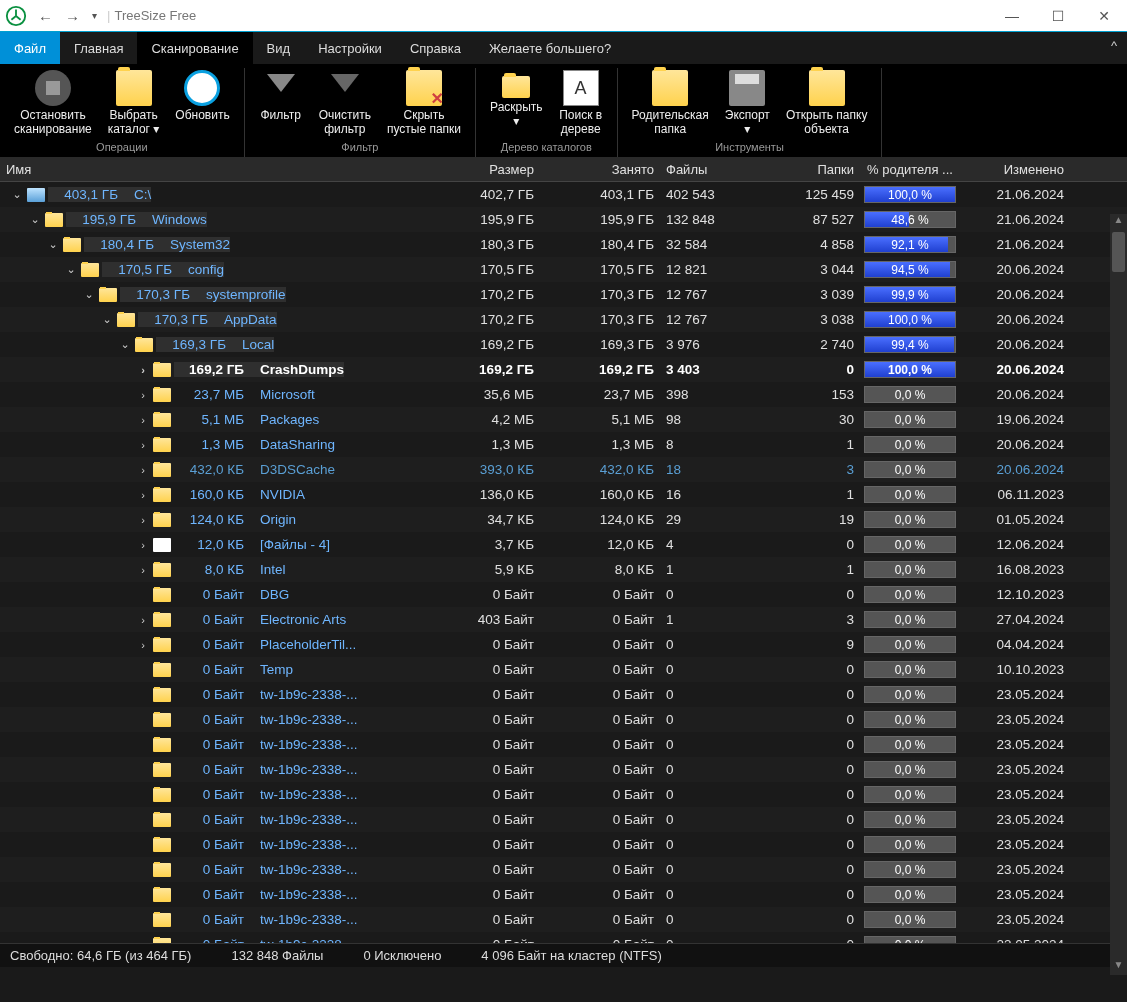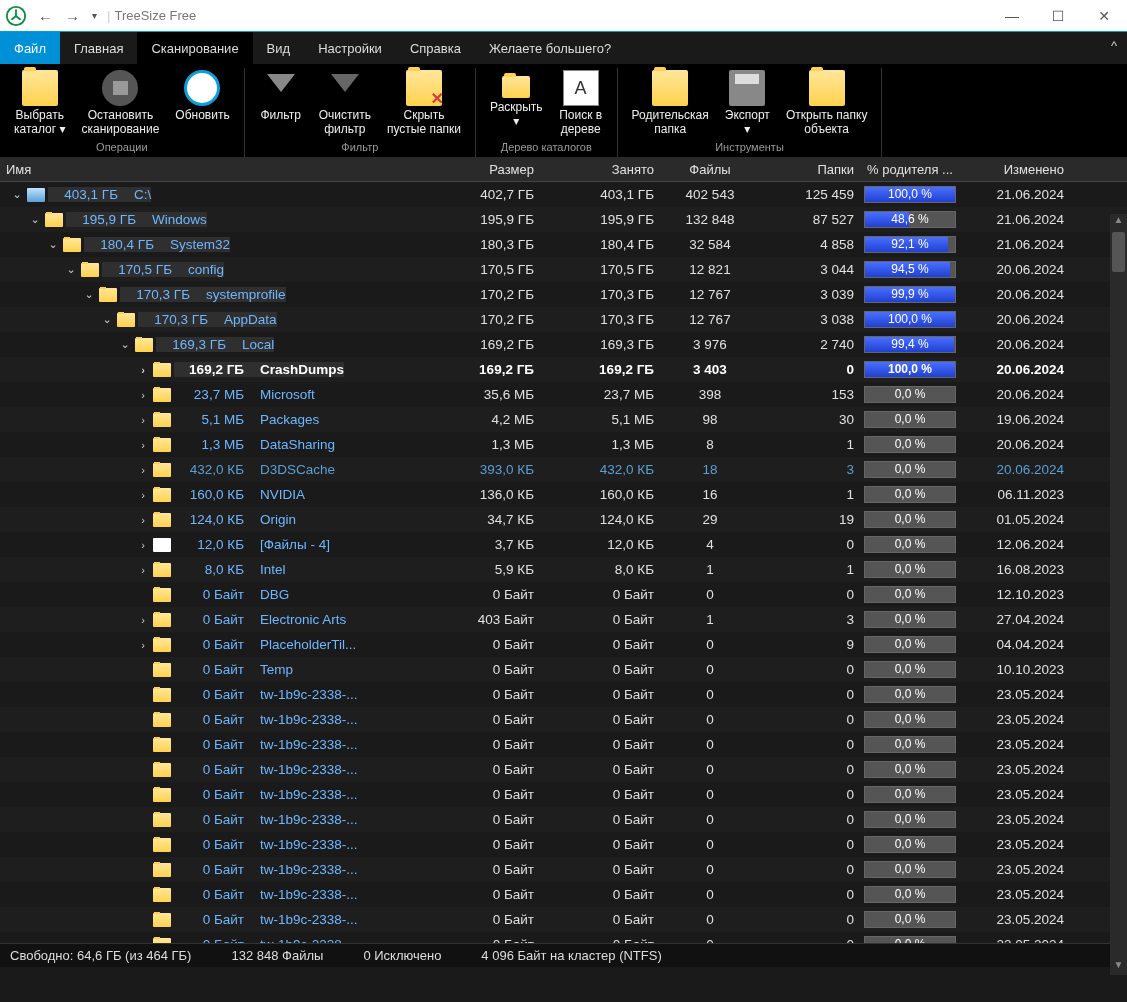--- a/index.html
+++ b/index.html
@@ -27,21 +27,21 @@
 .icon-folder::before { content:""; position:absolute; top:-3px; left:2px; width:12px; height:4px; background:#ffd24d; border-radius:2px 2px 0 0; }
 .icon-stop { background:#555; border-radius:50%; position:relative; }
 .icon-stop::after { content:""; position:absolute; top:30%; left:30%; width:40%; height:40%; background:#999; }
 .icon-refresh { background:#fff; border-radius:50%; border:3px solid #0aa0e0; position:relative; }
 .icon-filter { width:0; height:0; border-left:14px solid transparent; border-right:14px solid transparent; border-top:18px solid #888; margin:4px auto; }
 .header-row { height:24px; background:#2a2a2a; display:flex; align-items:center; border-bottom:1px solid #444; font-size:13px; }
 .col { padding:0 6px; overflow:hidden; white-space:nowrap; text-overflow:ellipsis; }
 .c-name { width:420px; }
 .c-size { width:120px; text-align:right; }
 .c-occ { width:120px; text-align:right; }
-.c-files { width:100px; text-align:center; }
+.c-files { width:100px; text-align:left; }
 .c-folders { width:100px; text-align:right; }
 .c-pct { width:100px; text-align:center; padding:1px 4px; }
 .c-mod { width:110px; text-align:right; padding-left:14px; }
 .tree-body { height:761px; overflow-y:auto; background:#1a1a1a; }
 .tree-row { height:25px; display:flex; align-items:center; font-size:13.5px; }
 .tree-row:nth-child(odd){ background:#1a1a1a; }
 .tree-row:nth-child(even){ background:#1e1e1e; }
 .tree-row .exp { width:14px; text-align:center; color:#ccc; font-size:11px; }
 .tree-row .ficon { width:18px; height:14px; margin:0 3px; background:linear-gradient(#ffe69a,#ffd24d); border-radius:1px; position:relative; flex-shrink:0; }
 .tree-row .ficon::before { content:""; position:absolute; top:-2px; left:1px; width:6px; height:3px; background:#ffd24d; border-radius:1px 1px 0 0; }
@@ -54,21 +54,21 @@
 .tree-row.hi .sz-box, .tree-row.hi .nm-box { background:#2f2f2f; }
 .tree-row.bold { font-weight:600; }
 .tree-row.bold .sz-box, .tree-row.bold .nm-box,
 .tree-row.bold .c-size, .tree-row.bold .c-occ,
 .tree-row.bold .c-files, .tree-row.bold .c-folders,
 .tree-row.bold .c-mod { color:#fff; }
 .tree-row.link .sz-box, .tree-row.link .nm-box,
 .tree-row.link .c-size, .tree-row.link .c-occ,
 .tree-row.link .c-files, .tree-row.link .c-folders,
 .tree-row.link .c-mod { color:#5a9fd4; }
-.pct-bar { height:17px; background:#555; border:1px solid #666; position:relative; font-size:12px; display:flex; justify-content:center; }
+.pct-bar { height:17px; background:#555; border:1px solid #666; position:relative; font-size:12px; display:flex; align-items:center; justify-content:center; }
 .pct-fill { position:absolute; left:0; top:0; height:100%; background:linear-gradient(#4a6fff,#2040d0); }
 .pct-txt { position:relative; z-index:1; color:#fff; }
 .statusbar { height:24px; background:#111; display:flex; align-items:center; font-size:13px; padding:0 10px; color:#ddd; gap:40px; border-top:1px solid #333; }
 .scrollbar-v { position:absolute; right:0; top:214px; width:17px; height:761px; background:#2a2a2a; }
 .scrollbar-v .thumb { position:absolute; left:2px; right:2px; top:18px; height:40px; background:#555; border-radius:2px; }
 .scrollbar-v .arr { position:absolute; left:0; right:0; height:16px; text-align:center; color:#888; font-size:10px; }
 </style>
 </head>
 <body>
 
@@ -91,28 +91,28 @@
 <div class="menubar">
   <div class="tab file">Файл</div>
   <div id="menu-tabs" style="display: contents;"><div class="tab">Главная</div><div class="tab active">Сканирование</div><div class="tab">Вид</div><div class="tab">Настройки</div><div class="tab">Справка</div><div class="tab">Желаете большего?</div></div>
   <span class="caret">^</span>
 </div>
 
 <div class="ribbon" id="ribbon">
     <div class="ribbon-group">
       <div class="ribbon-row">
         <div class="ribbon-btn">
+          <div class="icon icon-stop"></div>
+          <div class="lbl">Остановить
+сканирование</div>
+        </div>
+        <div class="ribbon-btn">
           <div class="icon icon-folder"></div>
           <div class="lbl">Выбрать
 каталог ▾</div>
-        </div>
-        <div class="ribbon-btn">
-          <div class="icon icon-stop"></div>
-          <div class="lbl">Остановить
-сканирование</div>
         </div>
         <div class="ribbon-btn">
           <div class="icon icon-refresh"></div>
           <div class="lbl">Обновить</div>
         </div>
       </div>
       <div class="group-label">Операции</div>
     </div>
     <div class="ribbon-group">
       <div class="ribbon-row">

